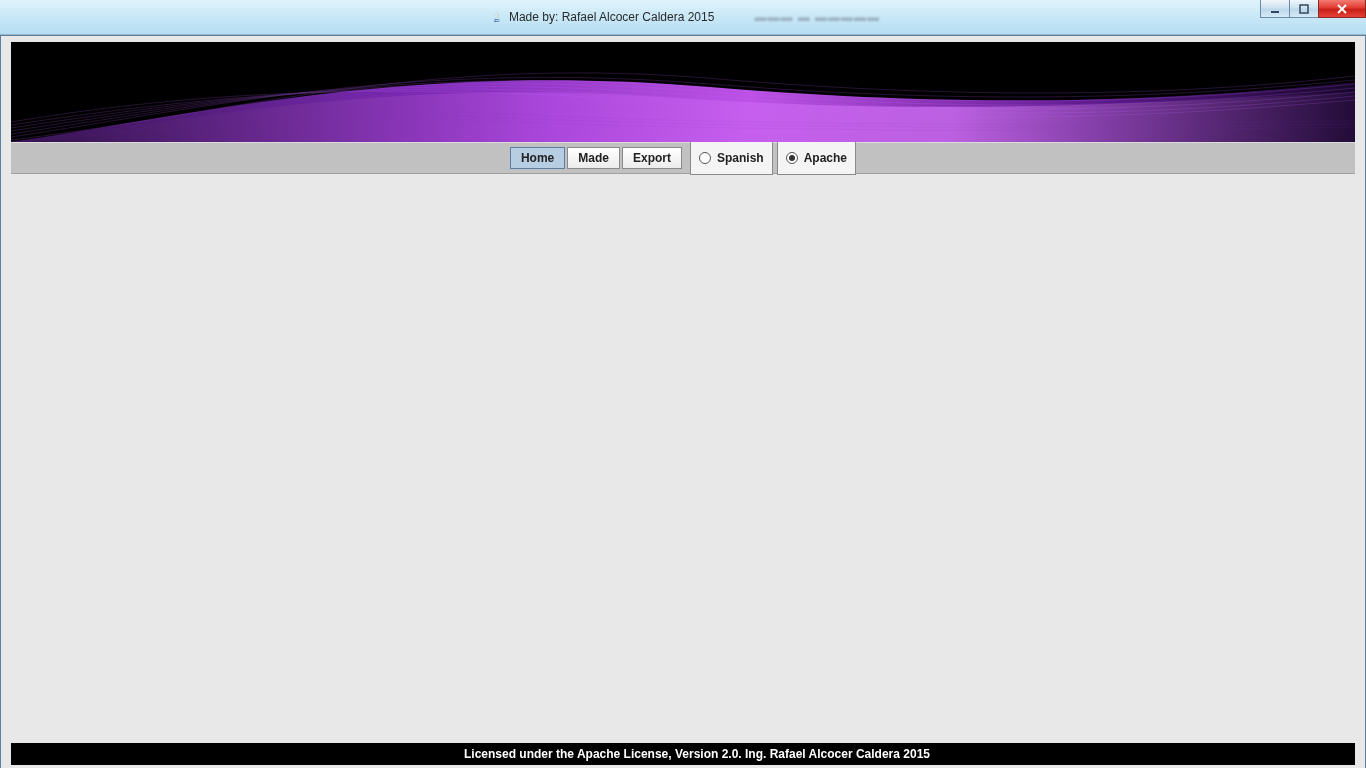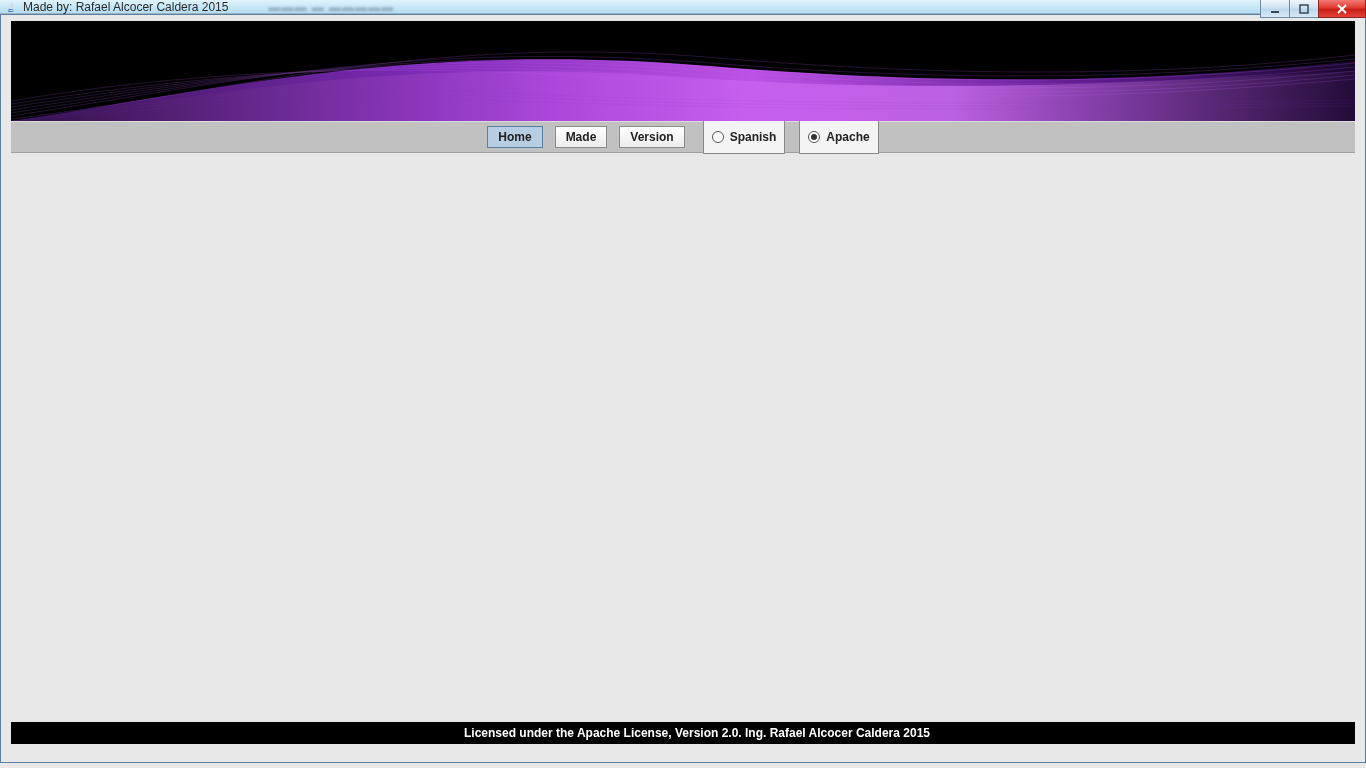--- a/index.html
+++ b/index.html
@@ -1,23 +1,24 @@
 <!DOCTYPE html>
 <html><head>
 <meta charset="utf-8">
 <style>
   * { margin: 0; padding: 0; box-sizing: border-box; }
   html, body { width: 1366px; height: 768px; overflow: hidden; font-family: Tahoma, Arial, sans-serif; background: #e8e8e8; }
   .titlebar {
-    height: 14px;
+    height: 35px;
     background: linear-gradient(to bottom, #dff3fb 0%, #c9e8f7 50%, #b4ddf3 100%);
     display: flex;
     align-items: center;
     border-bottom: 1px solid #9bb3c5;
     position: relative;
+    justify-content: center;
   }
   .titlebar .java-icon {
     width: 16px; height: 16px; margin-left: 3px; margin-right: 4px;
     display: inline-flex; align-items: center; justify-content: center;
   }
   .titlebar .java-icon svg { width: 14px; height: 14px; }
   .titlebar .title-text {
     font-size: 12px; color: #2a2a2a;
   }
   .titlebar .blur-text {
@@ -56,21 +57,21 @@
   .banner svg { width: 100%; height: 100%; display: block; }
   .menubar {
     width: 100%;
     height: 32px;
     background: #c1c1c1;
     border-top: 1px solid #dcdcdc;
     border-bottom: 1px solid #a0a0a0;
     display: flex;
     align-items: center;
     justify-content: center;
-    gap: 12px;
+    gap: 2px;
   }
   .menu-btn {
     height: 22px;
     padding: 0 10px;
     background: linear-gradient(to bottom,#ffffff,#ececec);
     border: 1px solid #8a8a8a;
     font-size: 12px;
     font-weight: bold;
     color: #222;
     display: flex; align-items: center;
@@ -185,21 +186,21 @@
         <path d="M0,100 C100,95 250,70 450,78 C650,86 900,92 1346,85"></path>
         <path d="M0,100 C100,92 250,65 450,74 C650,83 900,89 1346,82"></path>
         <path d="M0,100 C100,89 250,60 450,70 C650,80 900,86 1346,79"></path>
       </g>
     </svg>
   </div>
 
   <div class="menubar">
     <div class="menu-btn selected">Home</div>
     <div class="menu-btn">Made</div>
-    <div class="menu-btn">Version</div>
+    <div class="menu-btn">Export</div>
     <div class="radio-box">
       <span class="radio-circle"></span>
       <span>Spanish</span>
     </div>
     <div class="radio-box">
       <span class="radio-circle">
           <span class="dot"></span>
         </span>
       <span>Apache</span>
     </div>

